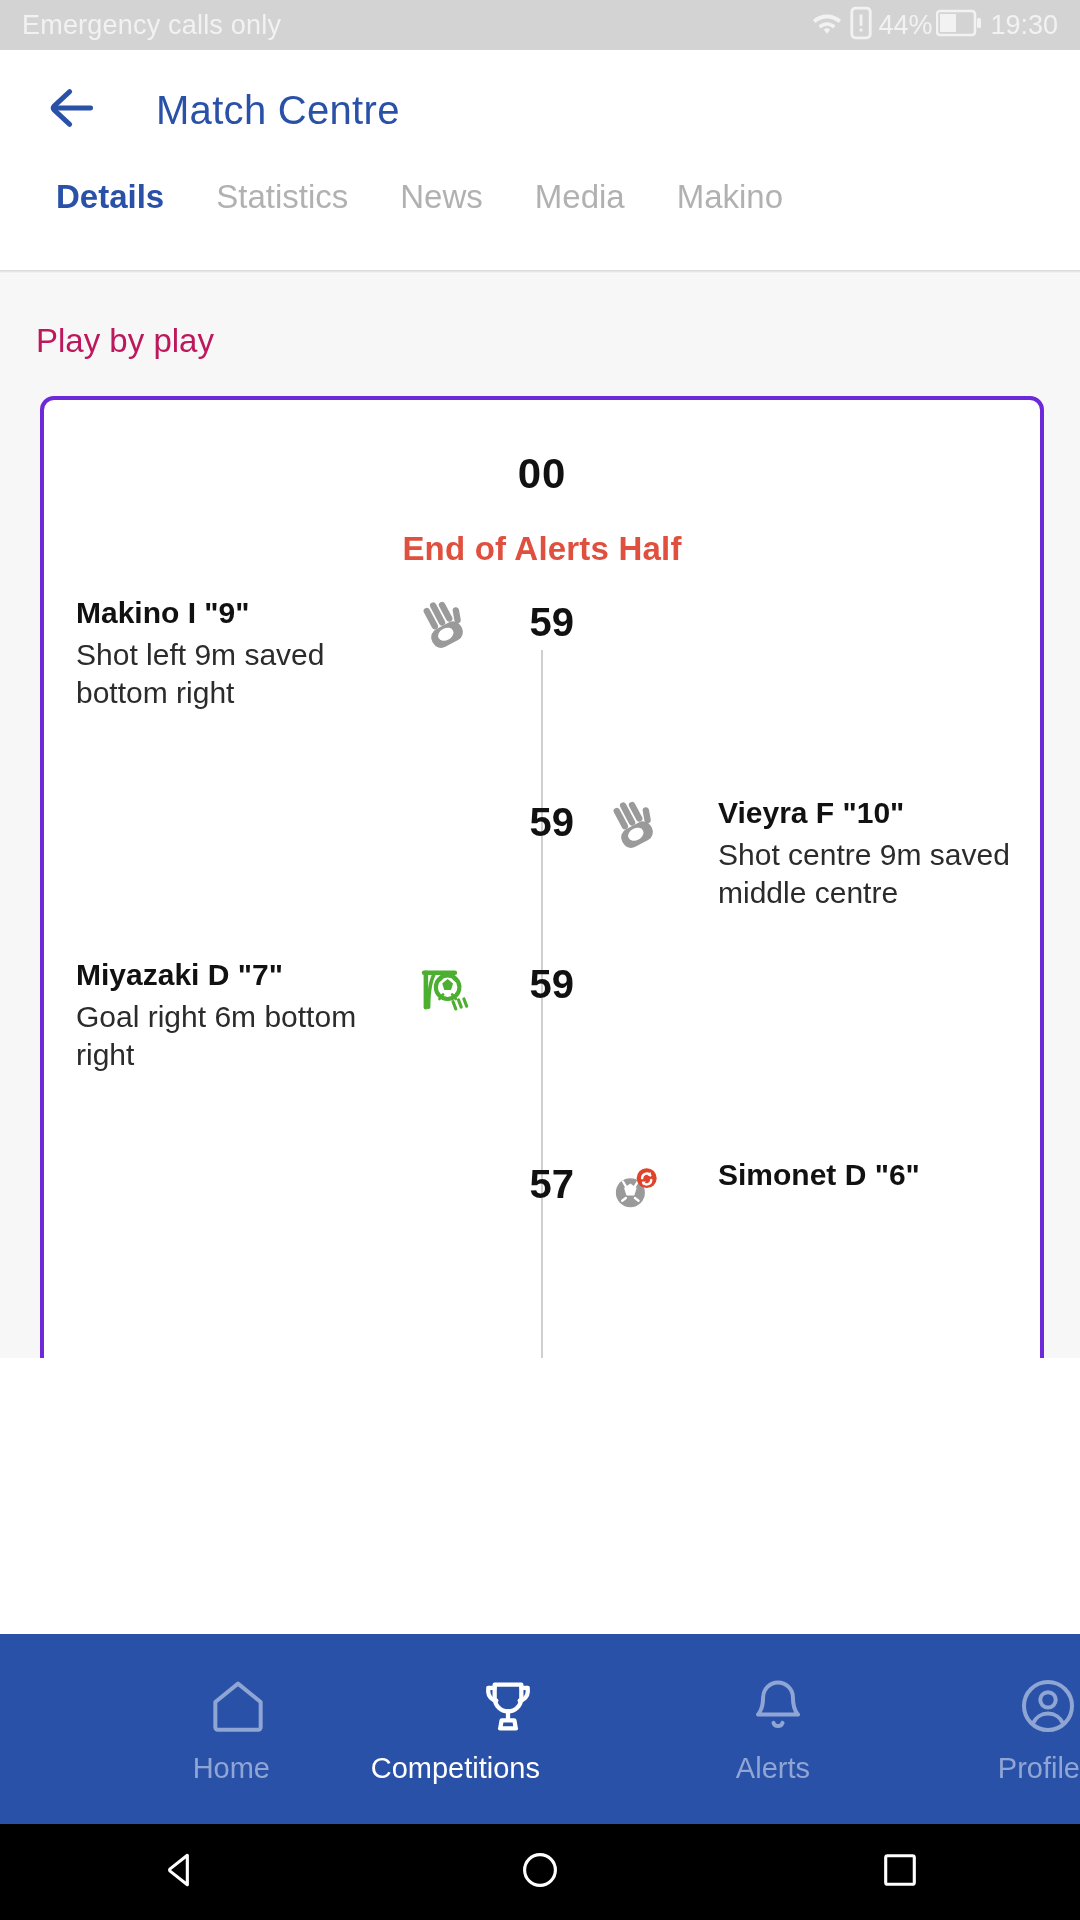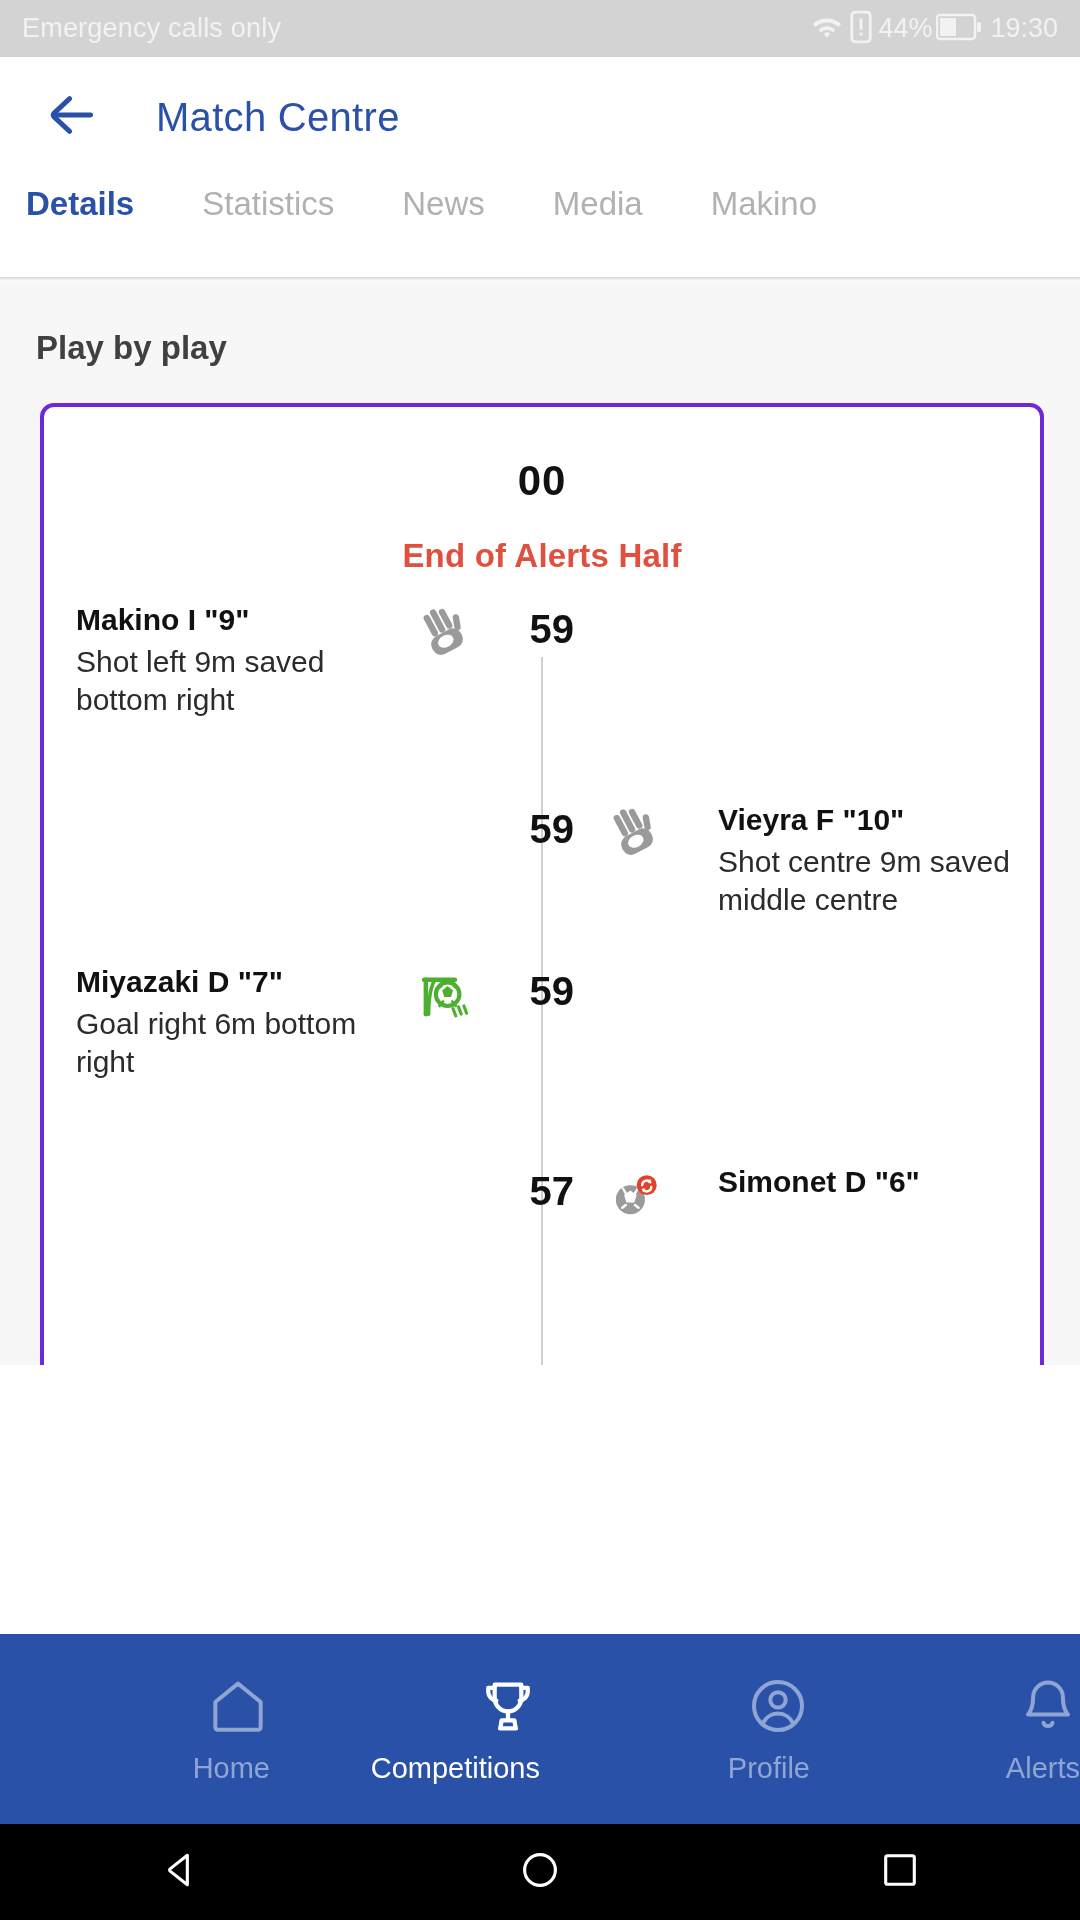--- a/index.html
+++ b/index.html
@@ -6,21 +6,21 @@
   html,body { width:1080px; height:1920px; }
   body {
     font-family:"Liberation Sans", sans-serif;
     background:#ffffff;
     position:relative;
     overflow:hidden;
   }
 
   
   .statusbar {
-    height:57px; background:#d3d3d3; display:flex; align-items:center;
+    height:50px; background:#d3d3d3; display:flex; align-items:center;
     padding:0 22px; color:#f2f2f2;
   }
   .statusbar .carrier { font-size:27px; letter-spacing:.2px; }
   .statusbar .right { margin-left:auto; display:flex; align-items:center; gap:4px;text-align:center; }
   .statusbar .right .pct { font-size:27px; }
   .statusbar .right .clock { font-size:27px; margin-left:4px; }
   .ic { display:inline-block; }
 
   
   .appbar {
@@ -29,41 +29,41 @@
     text-align:right;
   }
   .back-btn { width:64px; height:64px; display:flex; align-items:center; justify-content:center; }
   .appbar-title {
     font-size:40px; color:#2a51a8; margin-left:52px; letter-spacing:.3px;
   }
 
   
   .tabs {
     height:100px; background:#fff; display:flex; align-items:flex-start;
-    position:relative;gap:16px;
+    padding-left:30px; position:relative;
   }
   .tab {
     font-size:33px; color:#b1b1b1; padding:8px 26px; white-space:nowrap;
   }
   .tab.active { color:#2a51a8; font-weight:bold; }
   .tabs-shadow {
     height:4px;
     background:linear-gradient(to bottom, rgba(0,0,0,.16), rgba(0,0,0,0));
   }
 
   
   .content {
     background:#f7f7f8;
     height:1084px;
     padding:0 0 0 0;
     overflow:hidden;
     position:relative;
   }
   .section-title {
-    font-size:33px; font-weight:bold; color:#404040;
+    font-size:33px; font-weight:normal; color:#be185d;
     padding:48px 16px 0 36px;
   }
   .card {
     margin:36px 36px 0 40px;
     background:#fff;
     border:4px solid #6d28d9;
     border-radius:14px;
     padding:24px 0 0 0;
     min-height:1000px;
   }
@@ -347,38 +347,38 @@
           <path d="M7 4h10v5a5 5 0 0 1-10 0z"></path>
           <path d="M7 5.2H4.6v1.6A3.4 3.4 0 0 0 7.6 10M17 5.2h2.4v1.6A3.4 3.4 0 0 1 16.4 10"></path>
           <path d="M12 14v3.4M9 20.4h6M9.6 17.4h4.8l.5 3H9.1z"></path>
         </svg>
     </span>
     <span class="label">Competitions</span>
   </div>
 
   <div class="navitem">
     <span>
+      <svg width="64" height="64" viewBox="0 0 24 24" fill="none" stroke="#8fa5d4" stroke-width="1.5" stroke-linecap="round" stroke-linejoin="round">
+          <path d="M12 3.2a5.6 5.6 0 0 1 5.6 5.6c0 4.4 1.3 5.6 1.9 6.4H4.5c.6-.8 1.9-2 1.9-6.4A5.6 5.6 0 0 1 12 3.2z"></path>
+          <path d="M10.3 18.3a1.8 1.8 0 0 0 3.4 0"></path>
+        </svg>
+    </span>
+    <span class="label">Alerts</span>
+  </div>
+
+  <div class="navitem">
+    <span>
       <svg width="64" height="64" viewBox="0 0 24 24" fill="none" stroke="#8fa5d4" stroke-width="1.5" stroke-linecap="round">
           <circle cx="12" cy="12" r="9"></circle>
           <circle cx="12" cy="9.7" r="2.9"></circle>
           <path d="M6.3 18.6a6.2 6.2 0 0 1 11.4 0"></path>
         </svg>
     </span>
     <span class="label">Profile</span>
   </div>
-
-  <div class="navitem">
-    <span>
-      <svg width="64" height="64" viewBox="0 0 24 24" fill="none" stroke="#8fa5d4" stroke-width="1.5" stroke-linecap="round" stroke-linejoin="round">
-          <path d="M12 3.2a5.6 5.6 0 0 1 5.6 5.6c0 4.4 1.3 5.6 1.9 6.4H4.5c.6-.8 1.9-2 1.9-6.4A5.6 5.6 0 0 1 12 3.2z"></path>
-          <path d="M10.3 18.3a1.8 1.8 0 0 0 3.4 0"></path>
-        </svg>
-    </span>
-    <span class="label">Alerts</span>
-  </div>
 </div>
 
 <div class="androidnav">
   <div class="k">
     <span>
       <svg width="44" height="44" viewBox="0 0 24 24" fill="none" stroke="#ffffff" stroke-width="1.7" stroke-linejoin="round">
           <path d="M16 4L6.6 11.4a.8.8 0 0 0 0 1.2L16 20z"></path>
         </svg>
     </span>
   </div>

